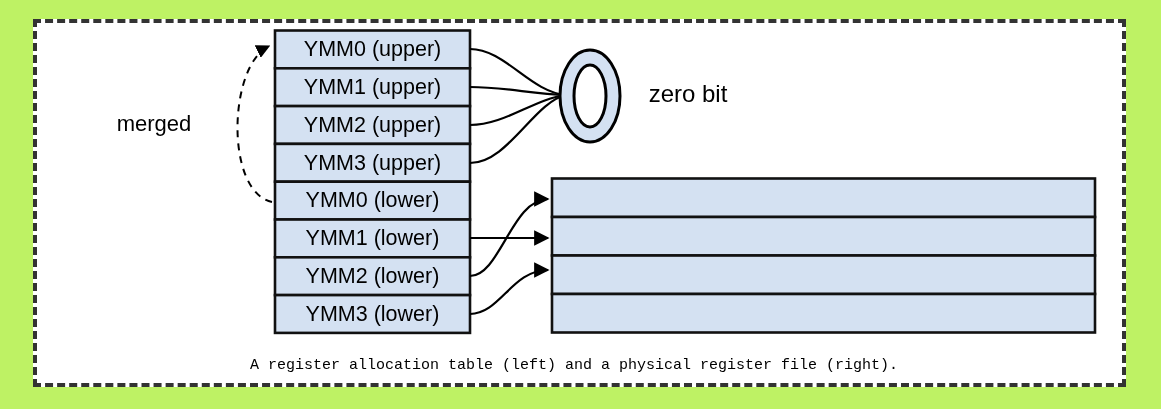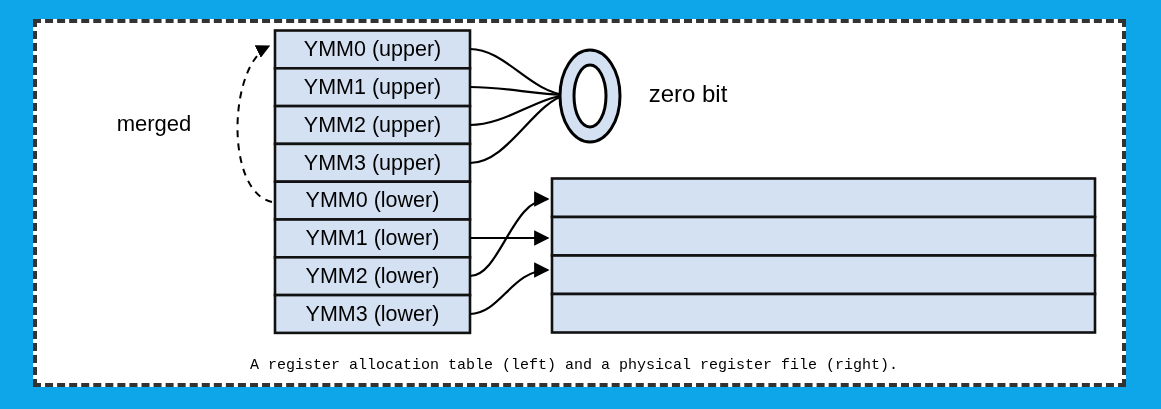--- a/index.html
+++ b/index.html
@@ -4,21 +4,21 @@
 <style>
   html, body {
     margin: 0;
     padding: 0;
     background: #ffffff;
   }
   #page {
     position: relative;
     width: 1161px;
     height: 409px;
-    background: #0ea5e9;
+    background: #bef264;
     font-family: "Liberation Sans", sans-serif;
     overflow: hidden;
   }
   #figure-frame {
     position: absolute;
     left: 33px;
     top: 19px;
     width: 1093px;
     height: 368px;
     background: #ffffff;

